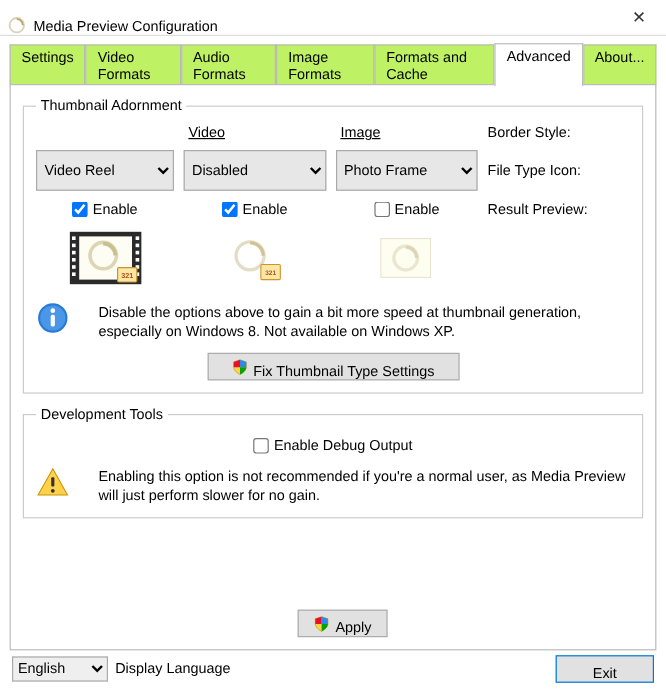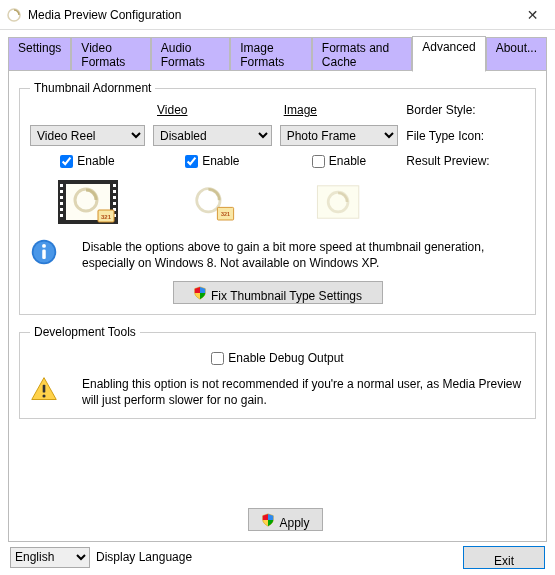--- a/index.html
+++ b/index.html
@@ -9,21 +9,21 @@
     font-size: 12px;
     background: #ffffff;
     color: #000;
     width: 555px;
     height: 575px;
     overflow: hidden;
   }
   .titlebar {
     height: 30px;
     display: flex;
-    align-items: center;
+    align-items: flex-end;
     padding: 0 0 0 6px;
     border-bottom: 1px solid #ddd;
   }
   .titlebar .app-icon {
     width: 16px; height: 16px; margin-right: 6px;
     display: inline-flex; align-items: center; justify-content: center;
   }
   .titlebar .title { flex: 1; font-size: 12px; }
   .titlebar .close {
     width: 45px; height: 30px;
@@ -35,21 +35,21 @@
 
   .tabs {
     display: flex;
     position: relative;
     margin-bottom: -1px;
   }
   .tab {
     padding: 3px 9px;
     border: 1px solid #bbb;
     border-bottom: none;
-    background: #c4b5fd;
+    background: #bef264;
     margin-right: 0px;
     position: relative;
     font-size: 12px;
     cursor: pointer;
   }
   .tab.active {
     background: #fff;
     z-index: 2;
     border-bottom: 1px solid #fff;
     margin-bottom: -1px;
@@ -81,21 +81,21 @@
     grid-template-columns: 115px 1fr 1fr 1fr;
     column-gap: 8px;
     row-gap: 8px;
     align-items: center;
   }
   .col-head { font-size: 12px; padding-left: 4px; text-decoration: underline; }
   .row-label { font-size: 12px; }
 
   select.combo {
     width: 100%;
-    height: 21px;
+    height: 34px;
     border: 1px solid #aaa;
     background: #e7e7e7;
     font-size: 12px;
     padding: 0 2px;
   }
 
   .check-wrap {
     display: flex;
     align-items: center;
     justify-content: center;

